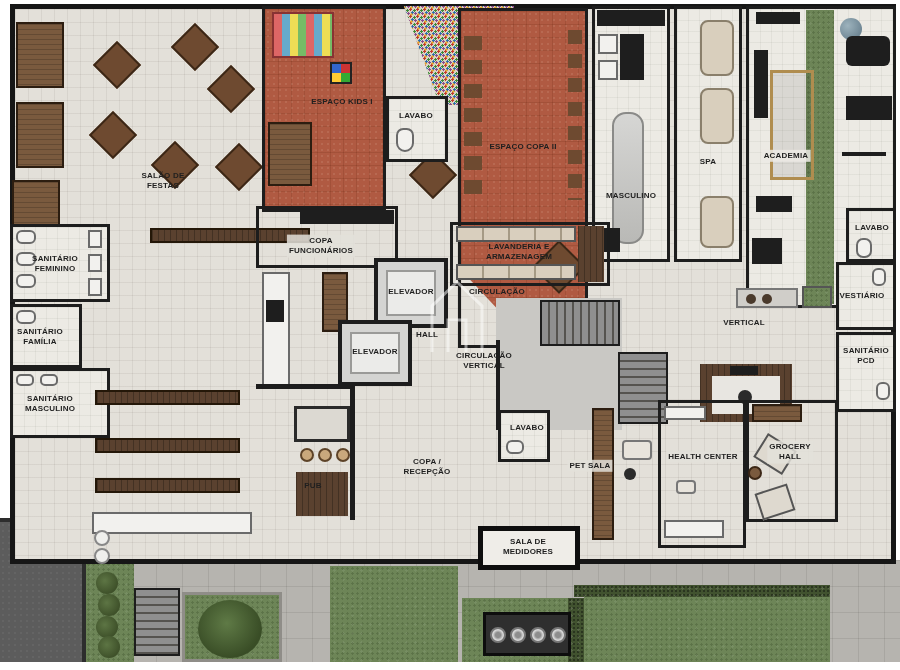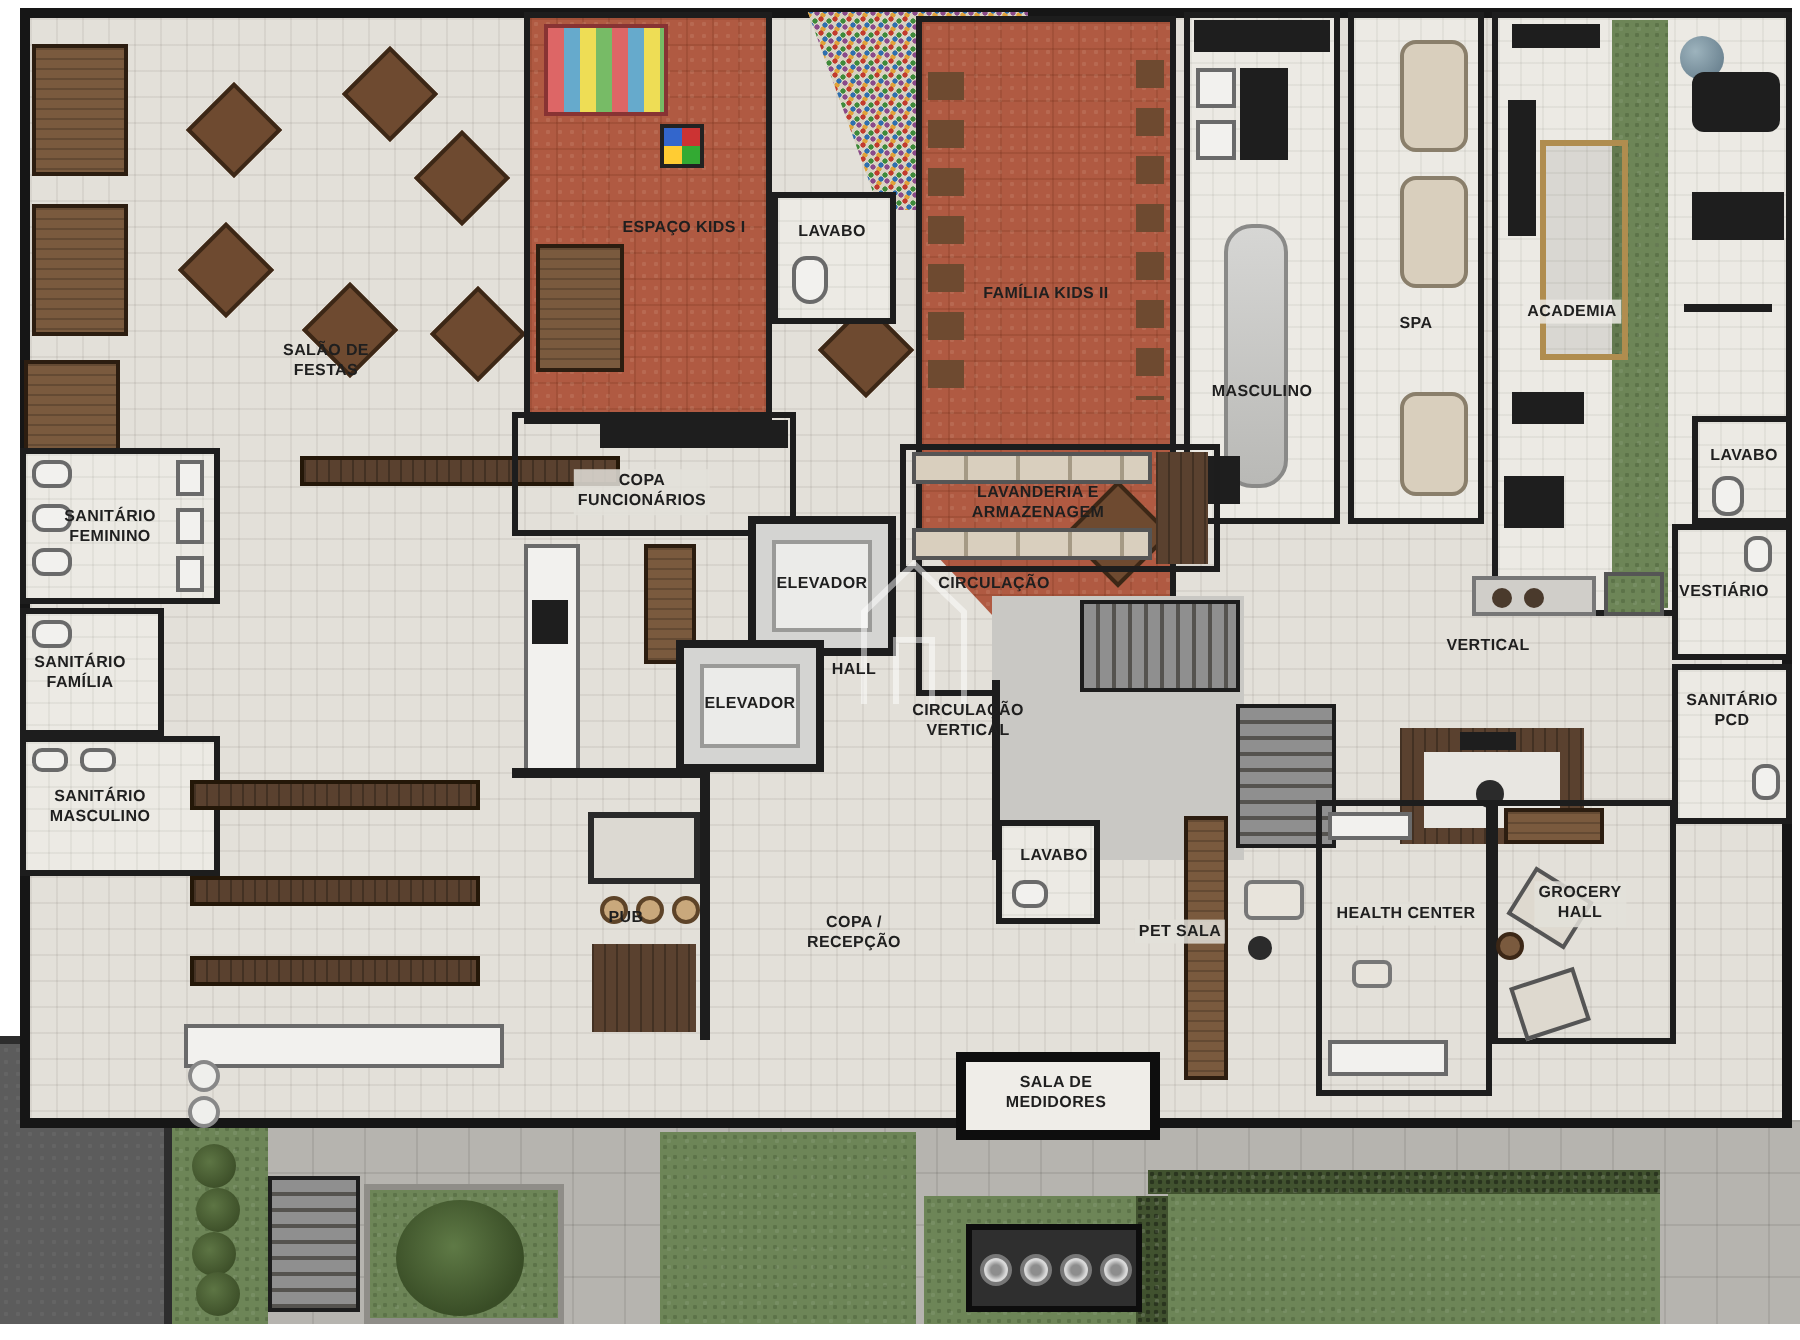--- a/index.html
+++ b/index.html
@@ -260,23 +260,23 @@
 
   <svg class="abs" style="left:424px;top:272px;" width="66" height="84" viewBox="0 0 66 84">
     <g fill="none" stroke="rgba(255,255,255,0.5)" stroke-width="3">
       <path d="M8 80 V34 L33 10 L58 34 V80"></path>
       <path d="M24 80 V48 H42 V80"></path>
     </g>
   </svg>
 
   <div class="lbl" style="left:163px;top:181px;">SALÃO DE
 FESTAS</div>
-  <div class="lbl" style="left:342px;top:102px;margin-top:12px;">ESPAÇO KIDS I</div>
+  <div class="lbl" style="left:342px;top:102px;">ESPAÇO KIDS I</div>
   <div class="lbl" style="left:416px;top:116px;">LAVABO</div>
-  <div class="lbl" style="left:523px;top:147px;">FAMÍLIA KIDS II</div>
+  <div class="lbl" style="left:523px;top:147px;">ESPAÇO COPA II</div>
   <div class="lbl" style="left:631px;top:196px;">MASCULINO</div>
   <div class="lbl" style="left:708px;top:162px;">SPA</div>
   <div class="lbl" style="left:786px;top:156px;background:rgba(236,234,229,.85);padding:1px 2px;">ACADEMIA</div>
   <div class="lbl" style="left:872px;top:228px;">LAVABO</div>
   <div class="lbl" style="left:862px;top:296px;">VESTIÁRIO</div>
   <div class="lbl" style="left:55px;top:264px;">SANITÁRIO
 FEMININO</div>
   <div class="lbl" style="left:40px;top:337px;">SANITÁRIO
 FAMÍLIA</div>
   <div class="lbl" style="left:50px;top:404px;">SANITÁRIO
@@ -287,21 +287,21 @@
   <div class="lbl" style="left:375px;top:352px;">ELEVADOR</div>
   <div class="lbl" style="left:519px;top:252px;">LAVANDERIA E
 ARMAZENAGEM</div>
   <div class="lbl" style="left:497px;top:292px;">CIRCULAÇÃO</div>
   <div class="lbl" style="left:427px;top:335px;">HALL</div>
   <div class="lbl" style="left:484px;top:361px;">CIRCULAÇÃO
 VERTICAL</div>
   <div class="lbl" style="left:744px;top:323px;">VERTICAL</div>
   <div class="lbl" style="left:866px;top:356px;">SANITÁRIO
 PCD</div>
-  <div class="lbl" style="left:313px;top:459px;">PUB</div>
+  <div class="lbl" style="left:313px;top:486px;">PUB</div>
   <div class="lbl" style="left:427px;top:467px;">COPA /
 RECEPÇÃO</div>
   <div class="lbl" style="left:527px;top:428px;">LAVABO</div>
   <div class="lbl" style="left:590px;top:466px;background:rgba(227,224,217,.85);padding:1px 2px;">PET SALA</div>
   <div class="lbl" style="left:703px;top:457px;background:rgba(227,224,217,.85);padding:1px 2px;">HEALTH CENTER</div>
   <div class="lbl" style="left:790px;top:452px;background:rgba(227,224,217,.85);padding:1px 2px;">GROCERY
 HALL</div>
   <div class="lbl" style="left:528px;top:547px;">SALA DE
 MEDIDORES</div>
 

